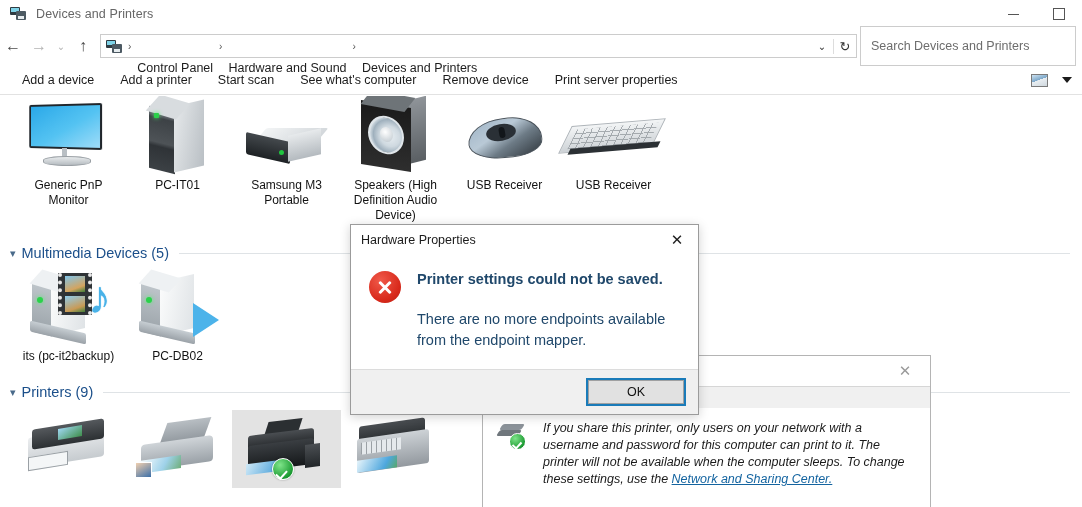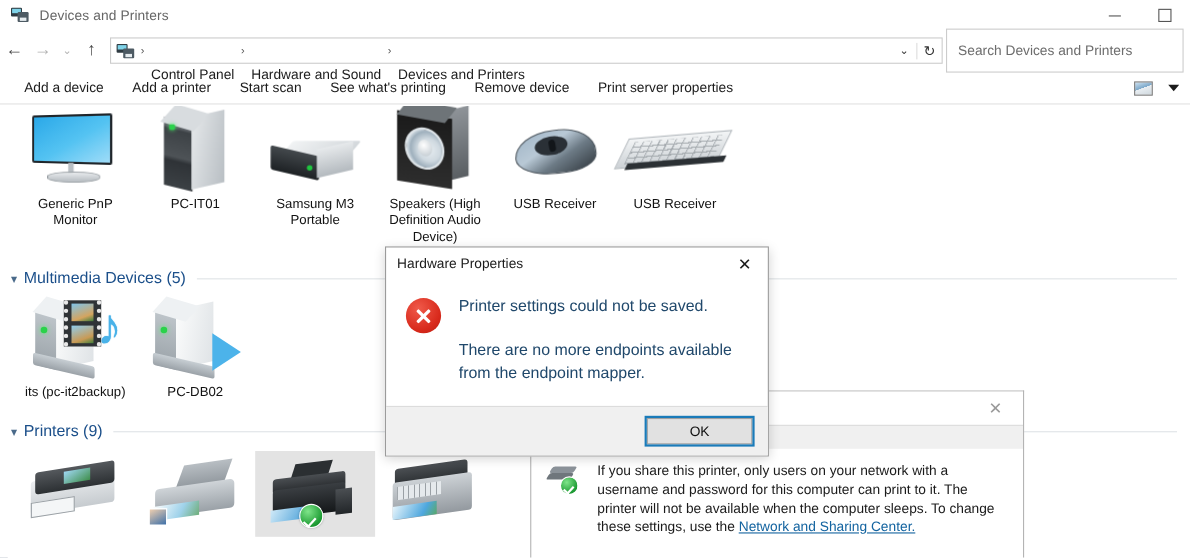--- a/index.html
+++ b/index.html
@@ -335,21 +335,21 @@
     position:absolute; right:8px; top:4px; width:34px; height:22px;
     display:flex; align-items:center; justify-content:center; color:#9a9a9a; font-size:15px;
   }
   #bgwin .tabs {
     height:22px; background:#f0f0f0; border-top:1px solid #d6d6d6; display:flex; align-items:flex-end;
     padding-left:10px;
   }
   #bgwin .tab {
     font-size:12px; color:#1b1b1b; padding:3px 9px 3px 9px; border-right:1px solid #c9c9c9; line-height:15px;
   }
-  #bgwin .panel { padding:12px 14px 0 14px; display:flex; }
+  #bgwin .panel { padding:12px 14px 0 14px; display:flex;font-style:italic; }
   #bgwin .panel .ptxt {
     font-size:12.5px; color:#1b1b1b; line-height:17px; margin-left:12px; width:372px;
   }
   #bgwin .panel .ptxt a { color:#1464a0; text-decoration:underline; }
   .shareicon { position:relative; width:34px; height:30px; flex:0 0 34px; margin-top:2px; }
   .shareicon .s1 { position:absolute; left:4px; top:2px; width:22px; height:6px; background:#8b9299; transform:skewX(-32deg); border-radius:2px; }
   .shareicon .s2 { position:absolute; left:1px; top:8px; width:22px; height:6px; background:#6f767c; transform:skewX(-32deg); border-radius:2px; }
   .shareicon .chk {
     position:absolute; left:12px; top:11px; width:17px; height:17px; border-radius:50%;
     background:radial-gradient(circle at 35% 30%,#7fe58a,#1d9b33 70%,#127a26); border:1.5px solid #fff;
@@ -379,21 +379,21 @@
     background:radial-gradient(circle at 36% 30%,#f05a4a,#d8291b 65%,#b81f12);
     position:relative; margin-top:2px;
   }
   .erricon::before, .erricon::after {
     content:""; position:absolute; left:8px; top:15px; width:16px; height:3px;
     background:#fff; border-radius:1px;
   }
   .erricon::before { transform:rotate(45deg); }
   .erricon::after  { transform:rotate(-45deg); }
   .dmsg { margin-left:16px; }
-  .dmsg .m1 { font-size:14.5px; color:#20486b; line-height:20px; }
+  .dmsg .m1 { font-size:14.5px; color:#20486b; line-height:20px;font-weight:bold; }
   .dmsg .m2 { font-size:14.5px; color:#20486b; line-height:21px; margin-top:20px; max-width:272px; }
   #dialog .dfoot {
     position:absolute; left:0; right:0; bottom:0; height:45px;
     background:#f0f0f0; border-top:1px solid #dcdcdc;
     display:flex; align-items:center; justify-content:flex-end; padding-right:14px;
   }
   #okbtn {
     width:96px; height:24px; background:#e1e1e1; border:1px solid #9fa0a1;
     outline:2px solid #1a7bb9; outline-offset:0px;
     font-size:12.5px; color:#101010; font-family:"Liberation Sans", sans-serif;
@@ -451,21 +451,21 @@
 
     <div id="searchbox">
       <input type="text" placeholder="Search Devices and Printers" style="">
     </div>
   </div>
 
   <div id="commandbar">
     <div class="cmd">Add a device</div>
     <div class="cmd">Add a printer</div>
     <div class="cmd">Start scan</div>
-    <div class="cmd">See what's printing</div>
+    <div class="cmd">See what's computer</div>
     <div class="cmd">Remove device</div>
     <div class="cmd">Print server properties</div>
     <div class="cmdbar-right">
       <div class="viewicon"></div>
       <div class="caret-dn"></div>
     </div>
   </div>
 
   <div id="content">
 

